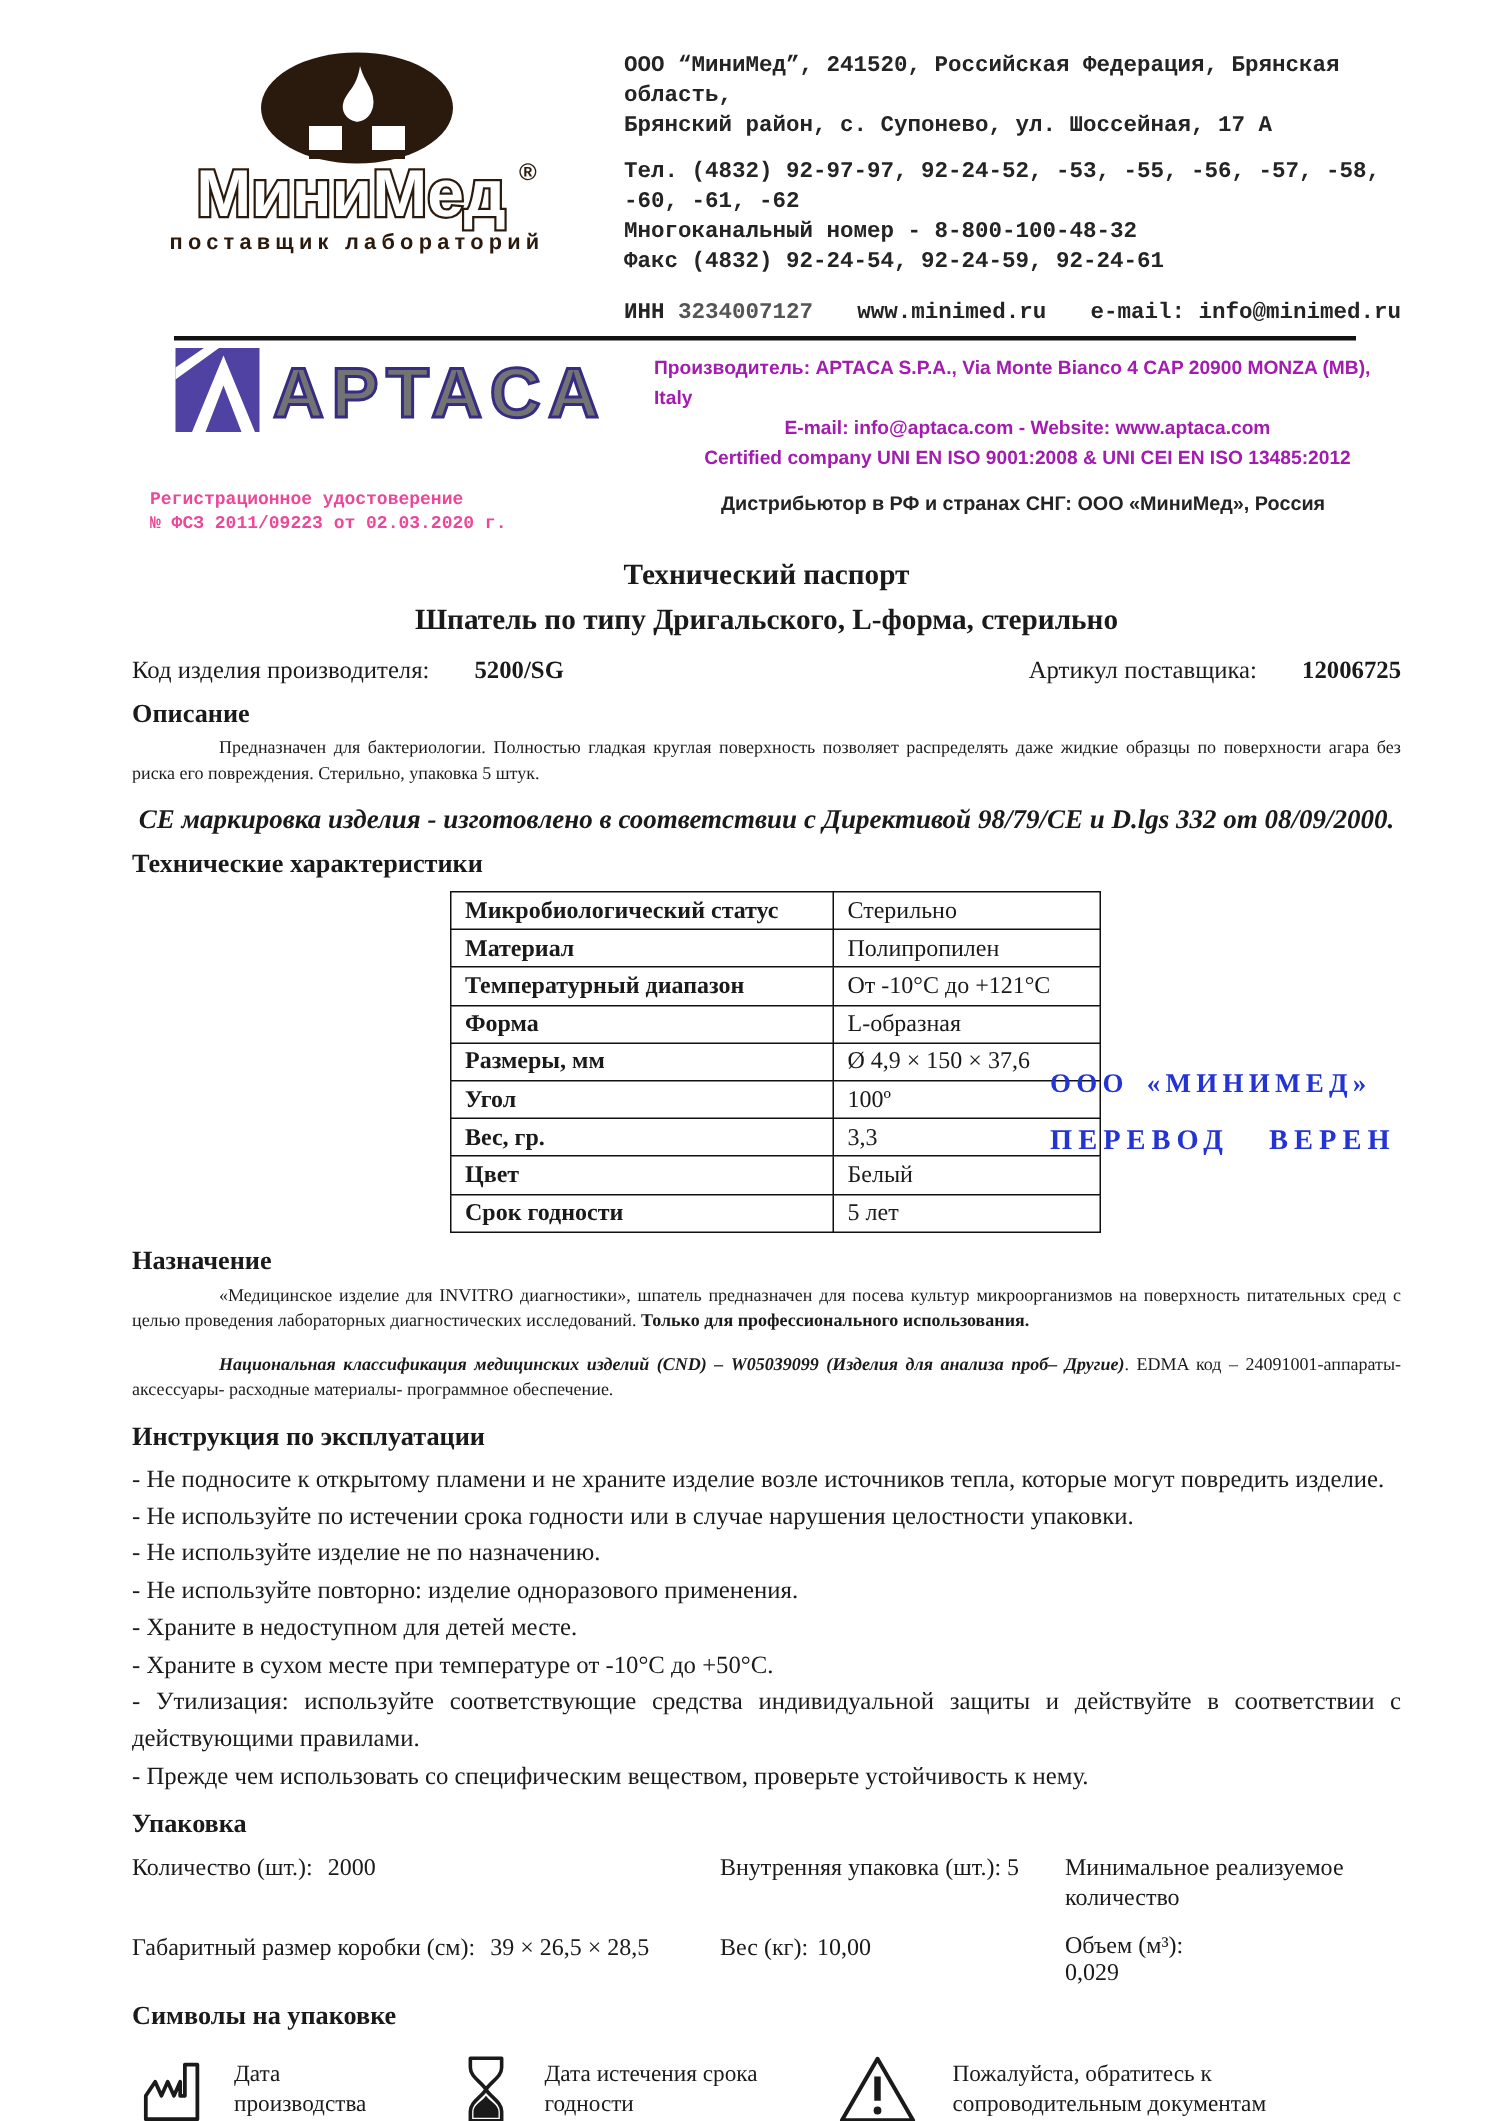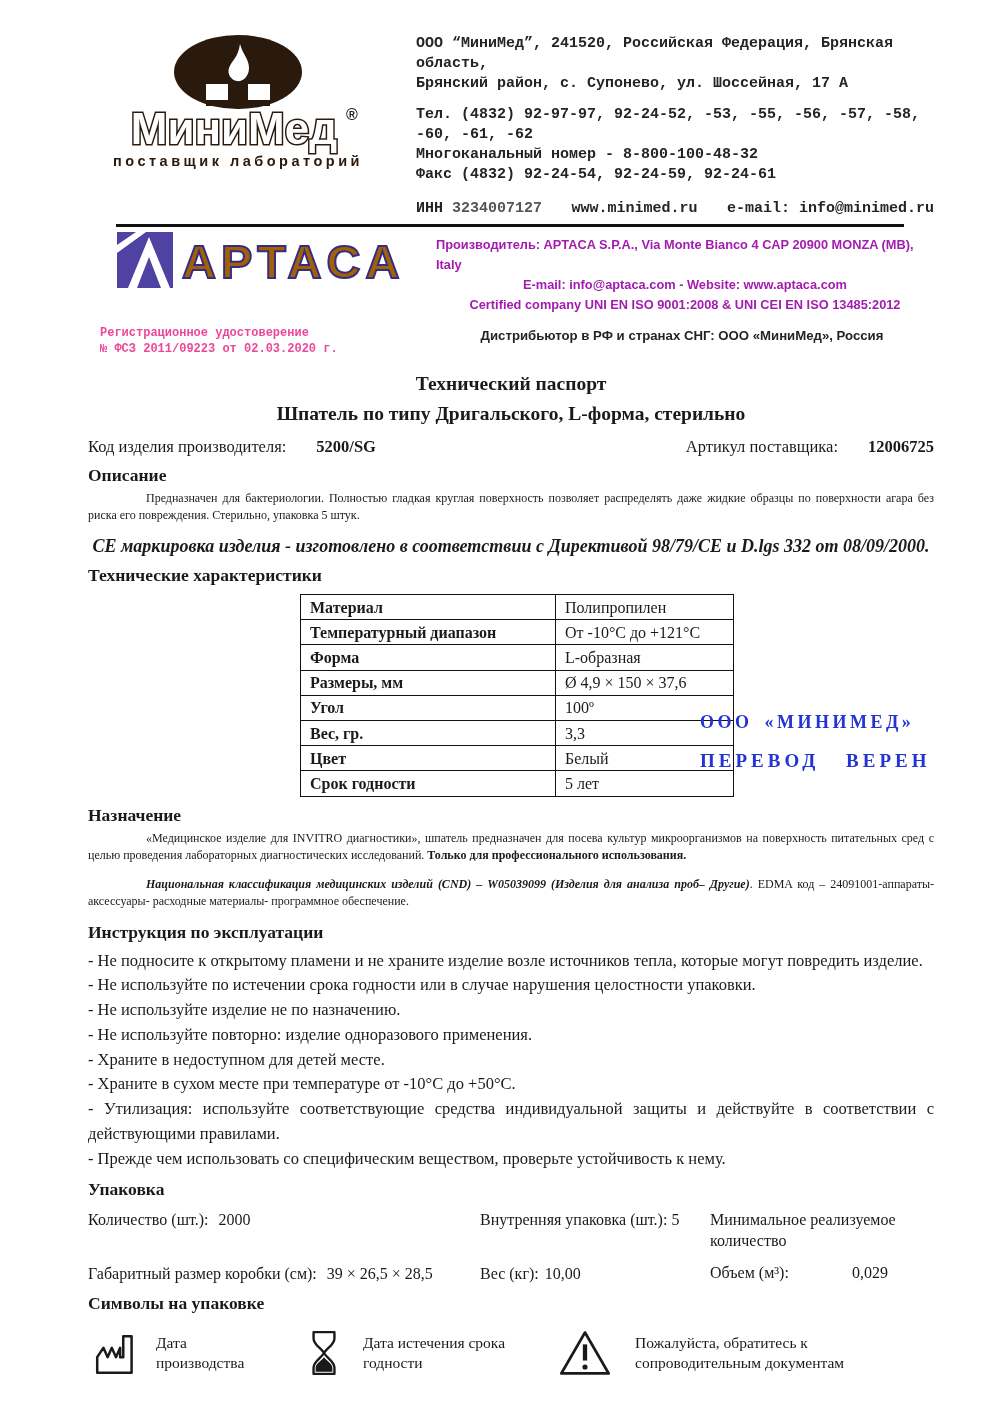--- a/index.html
+++ b/index.html
@@ -24,21 +24,21 @@
   .contact-gap{height:12px;}
   .inn-row{display:flex;justify-content:space-between;margin-top:14px;}
   .inn-num{color:#555;}
   .hr-thick{border:none;border-top:3px solid #111;margin:6px 0 4px 28px;width:788px;}
 
   
   .aptaca-row{display:flex;align-items:flex-start;margin-left:28px;}
   .aptaca-logo{display:flex;align-items:center;flex:0 0 320px;}
   .aptaca-word{
     font-family:"Liberation Sans",sans-serif;font-weight:bold;font-size:47px;
-    letter-spacing:5px;color:#a16207;-webkit-text-stroke:2px #372c83;
+    letter-spacing:5px;color:#737373;-webkit-text-stroke:2px #372c83;
     line-height:1;margin-left:8px;margin-top:2px;
   }
   .mfr-block{
     flex:1;font-family:"Liberation Sans",sans-serif;font-weight:bold;
     font-size:12.8px;line-height:1.55;color:#a21caf;padding-top:4px;
   }
   .mfr-line2,.mfr-line3{text-align:center;}
 
   .reg-row{display:flex;margin:10px 0 0 12px;}
   .reg-left{
@@ -86,21 +86,21 @@
   .stamp-line2{font-size:19px;letter-spacing:4px;word-spacing:18px;margin-top:17px;}
 
   
   .instr-item{font-size:16.5px;line-height:1.5;text-align:justify;margin:0;}
 
   
   .pack-grid{display:grid;grid-template-columns:392px 230px 1fr;margin-top:10px;row-gap:12px;font-size:16px;}
   .pack-cell{display:flex;align-items:baseline;line-height:1.3;}
   .pack-label{margin-right:10px;}
   .pack-minqty{display:block;line-height:1.3;}
-  .pack-volume{display:flex;justify-content:space-between;padding-right:46px;}
+  .pack-volume{display:flex;justify-content:space-between;padding-right:46px;flex-direction:column;}
 
   
   .sym-grid{display:grid;grid-template-columns:207px 250px 1fr;row-gap:14px;margin-top:14px;}
   .sym-cell{display:flex;align-items:center;}
   .sym-icon{flex:0 0 auto;display:flex;justify-content:center;width:58px;}
   .sym-label{font-size:15.5px;line-height:1.3;margin-left:10px;max-width:230px;}
   .sym-cell.c3 .sym-icon{width:80px;}
   svg text{font-family:"Liberation Sans",sans-serif;}
 </style>
 </head>
@@ -180,20 +180,24 @@
 
   <div class="section-h">Описание</div>
   <p class="para" style="margin-top:4px">Предназначен для бактериологии. Полностью гладкая круглая поверхность позволяет распределять даже жидкие образцы по поверхности агара без риска его повреждения. Стерильно, упаковка 5 штук.</p>
   <div class="ce-line">СЕ маркировка изделия - изготовлено в соответствии с Директивой 98/79/СЕ и D.lgs 332 от 08/09/2000.</div>
 
   <div class="section-h">Технические характеристики</div>
   <div class="specs-wrap">
     <table class="specs">
       <tbody>
         <tr>
+            <td class="spec-label">Микробиологический статус</td>
+            <td class="spec-value">Стерильно</td>
+          </tr>
+        <tr>
             <td class="spec-label">Материал</td>
             <td class="spec-value">Полипропилен</td>
           </tr>
         <tr>
             <td class="spec-label">Температурный диапазон</td>
             <td class="spec-value">От -10°С до +121°С</td>
           </tr>
         <tr>
             <td class="spec-label">Форма</td>
             <td class="spec-value">L-образная</td>

